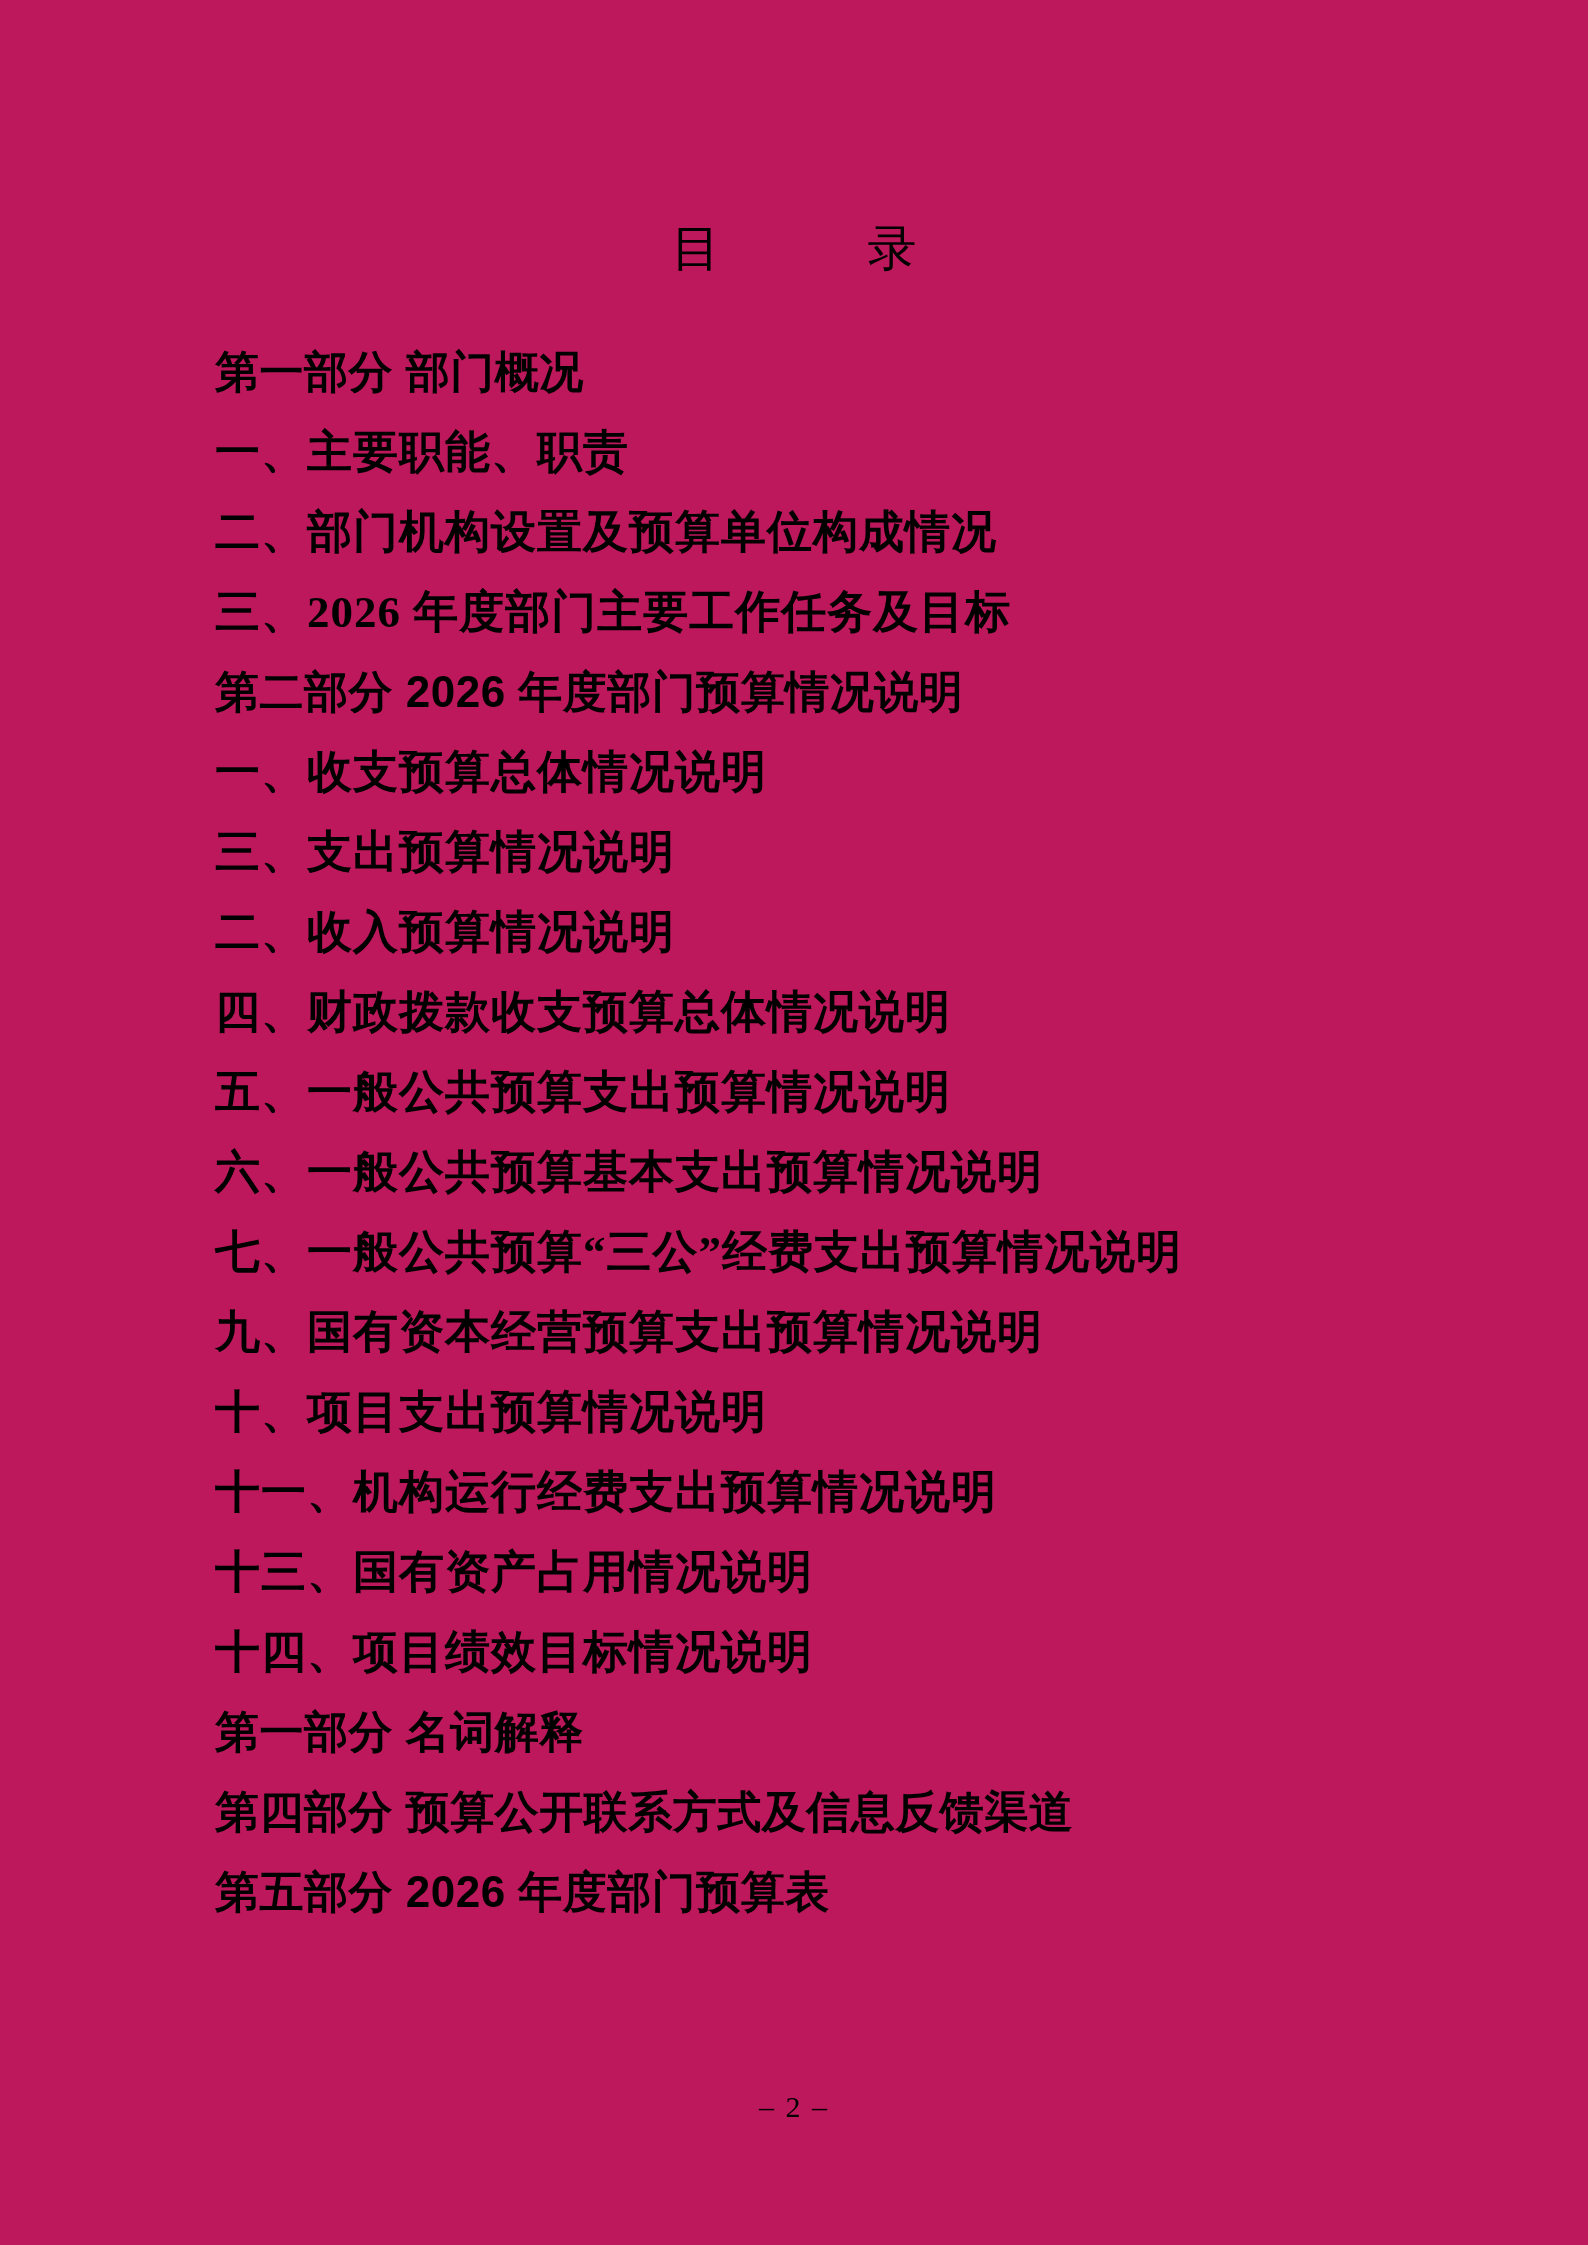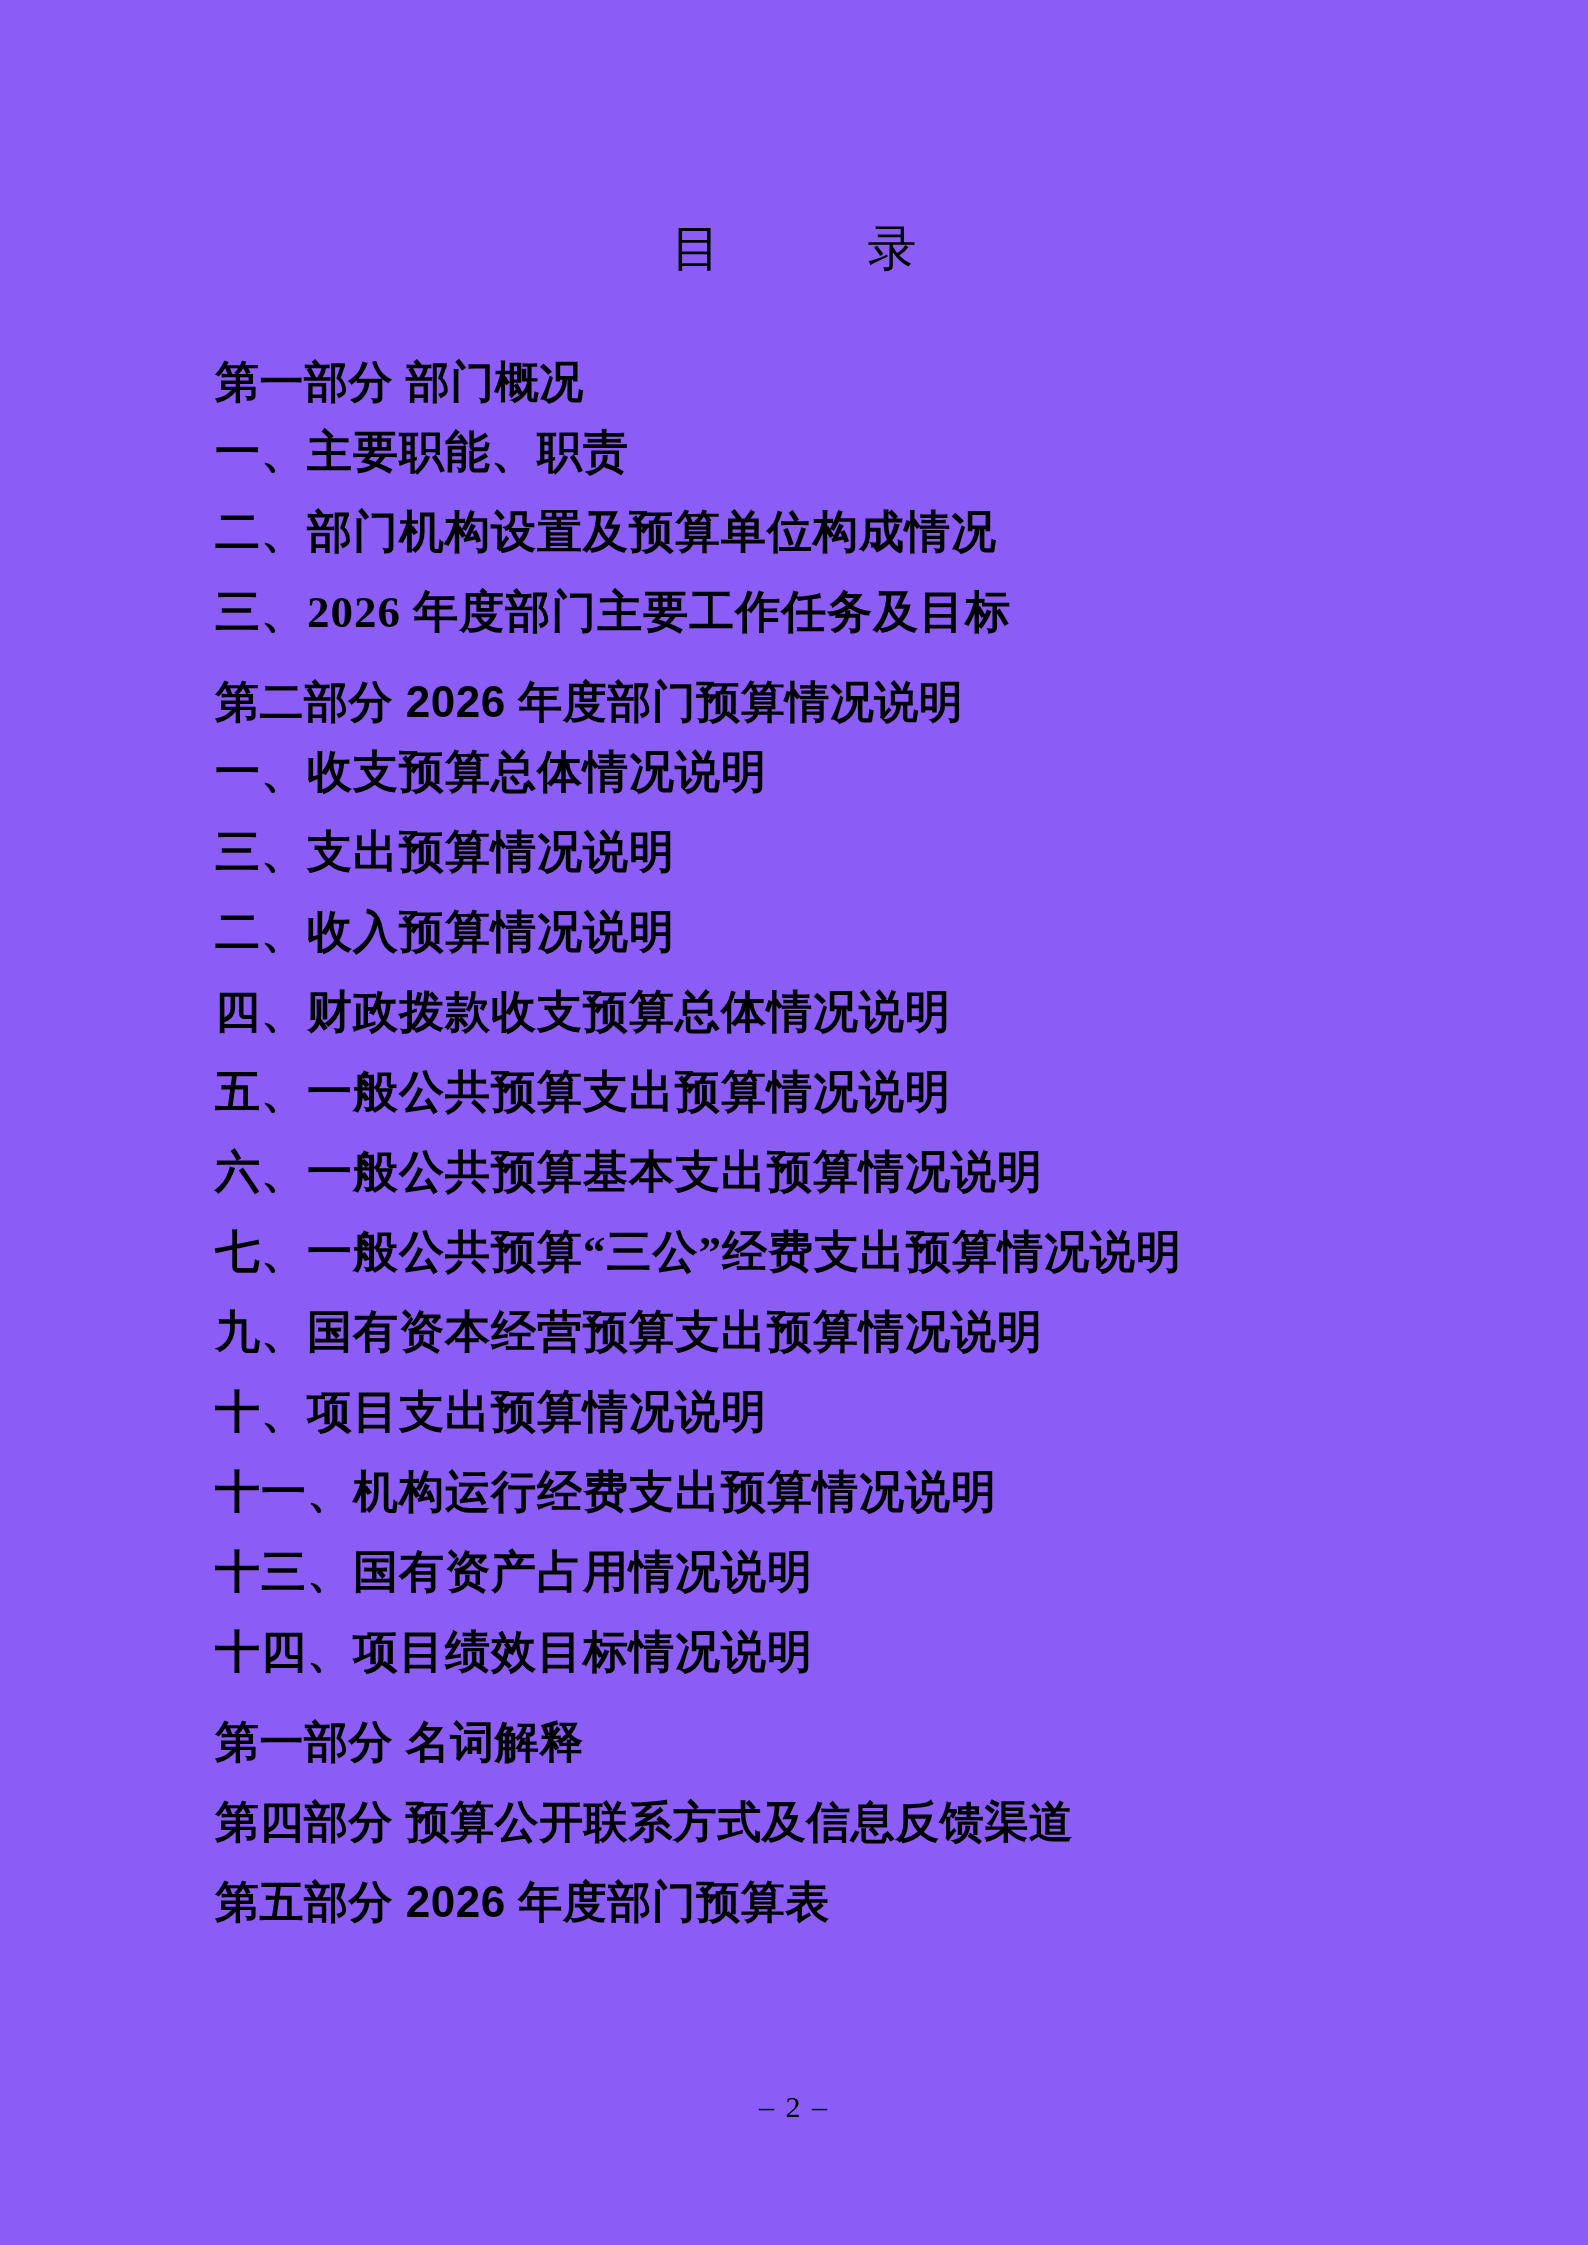--- a/index.html
+++ b/index.html
@@ -4,21 +4,21 @@
 <style>
   html, body {
     margin: 0;
     padding: 0;
     background: #ffffff;
   }
   .page {
     position: relative;
     width: 1588px;
     height: 2245px;
-    background: #8b5cf6;
+    background: #be185d;
     color: #000000;
     font-family: "Liberation Serif", "DejaVu Serif", serif;
     overflow: hidden;
   }
   .doc-title {
     position: absolute;
     top: 220px;
     left: 0;
     right: 0;
     margin: 0;
@@ -43,21 +43,20 @@
     letter-spacing: 1px;
     white-space: nowrap;
     font-family: "Liberation Serif", "DejaVu Serif", serif;
     font-weight: 700;
   }
   .toc-line.part {
     font-family: "Liberation Sans", "DejaVu Sans", sans-serif;
     font-weight: 700;
     font-size: 44px;
     letter-spacing: 0.5px;
-    align-items: flex-end;
   }
   .page-footer {
     position: absolute;
     top: 2090px;
     left: 0;
     right: 0;
     text-align: center;
     font-size: 30px;
     letter-spacing: 2px;
     font-family: "Liberation Serif", "DejaVu Serif", serif;

